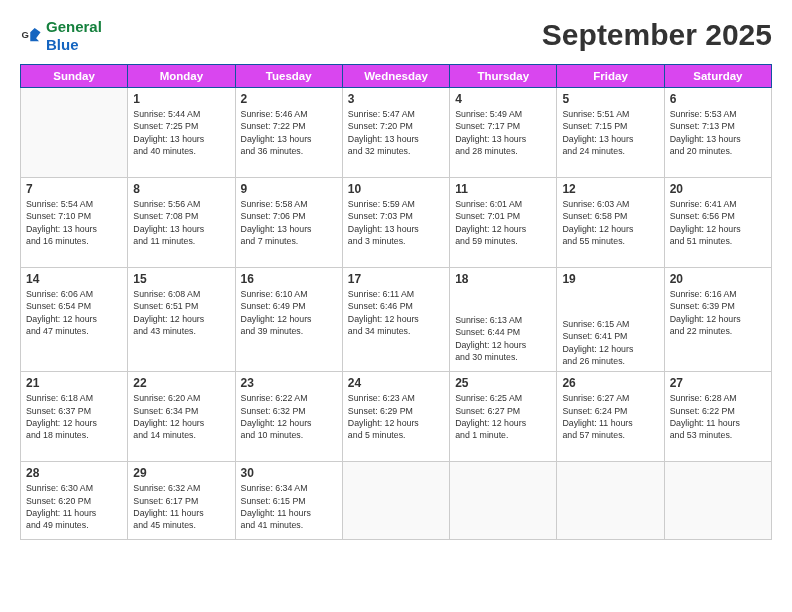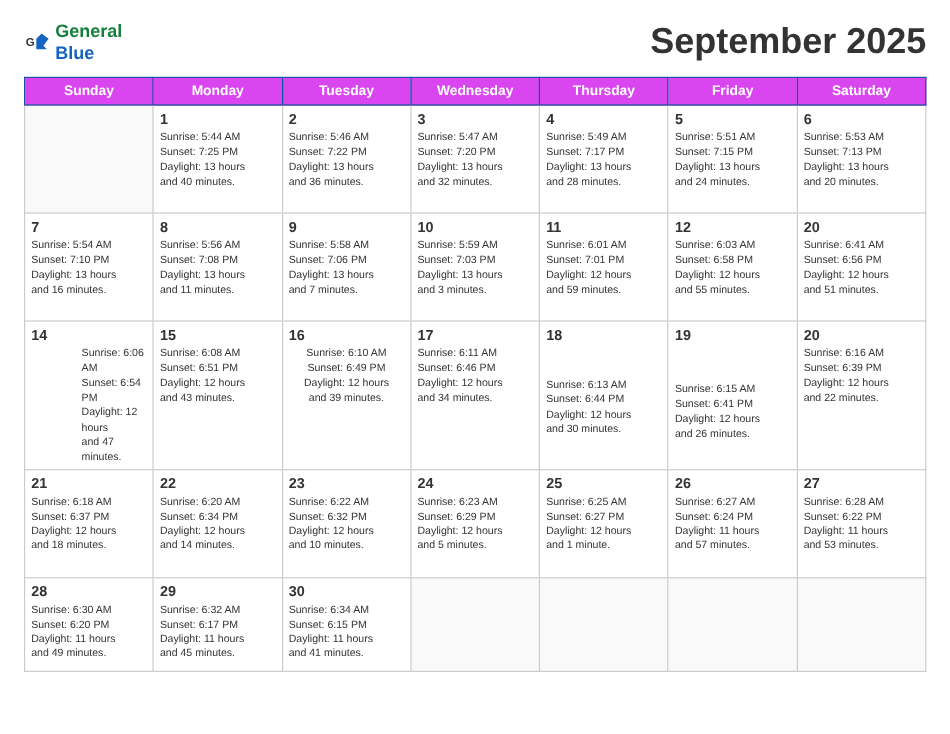--- a/index.html
+++ b/index.html
@@ -210,35 +210,35 @@
             <div class="day-number">20</div>
             <div class="day-info" style="white-space: pre-line;">Sunrise: 6:41 AM
 Sunset: 6:56 PM
 Daylight: 12 hours
 and 51 minutes.</div>
           </td>
         </tr>
         <tr>
           <td>
             <div class="day-number">14</div>
-            <div class="day-info" style="white-space: pre-line; margin-left: 42px;">Sunrise: 6:06 AM
+            <div class="day-info" style="white-space: pre-line;">Sunrise: 6:06 AM
 Sunset: 6:54 PM
 Daylight: 12 hours
 and 47 minutes.</div>
           </td>
           <td>
             <div class="day-number">15</div>
             <div class="day-info" style="white-space: pre-line;">Sunrise: 6:08 AM
 Sunset: 6:51 PM
 Daylight: 12 hours
 and 43 minutes.</div>
           </td>
           <td>
             <div class="day-number">16</div>
-            <div class="day-info" style="white-space: pre-line; text-align: center;">Sunrise: 6:10 AM
+            <div class="day-info" style="white-space: pre-line;">Sunrise: 6:10 AM
 Sunset: 6:49 PM
 Daylight: 12 hours
 and 39 minutes.</div>
           </td>
           <td>
             <div class="day-number">17</div>
             <div class="day-info" style="white-space: pre-line;">Sunrise: 6:11 AM
 Sunset: 6:46 PM
 Daylight: 12 hours
 and 34 minutes.</div>

